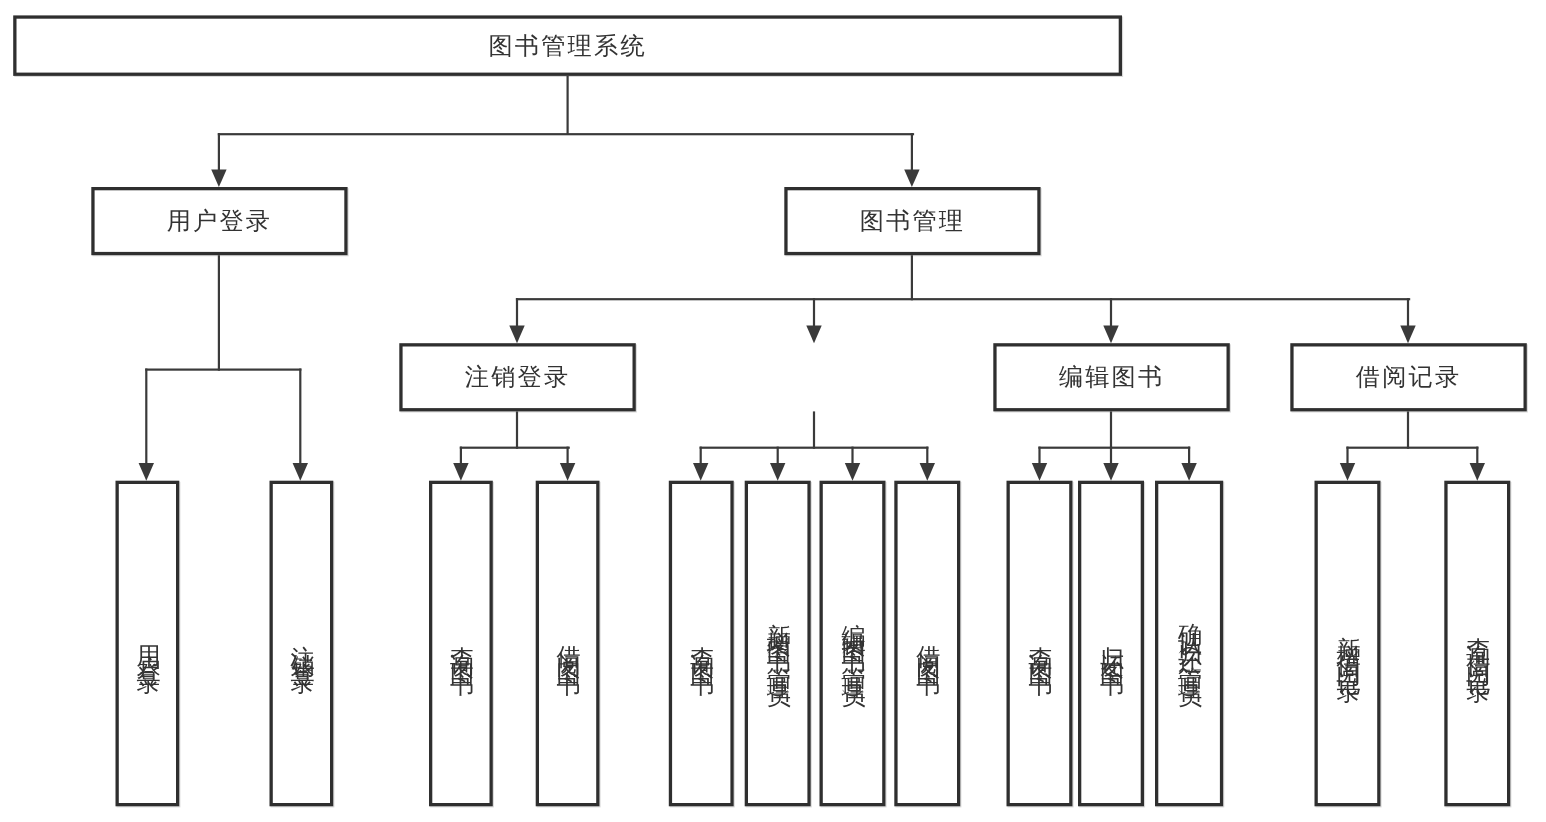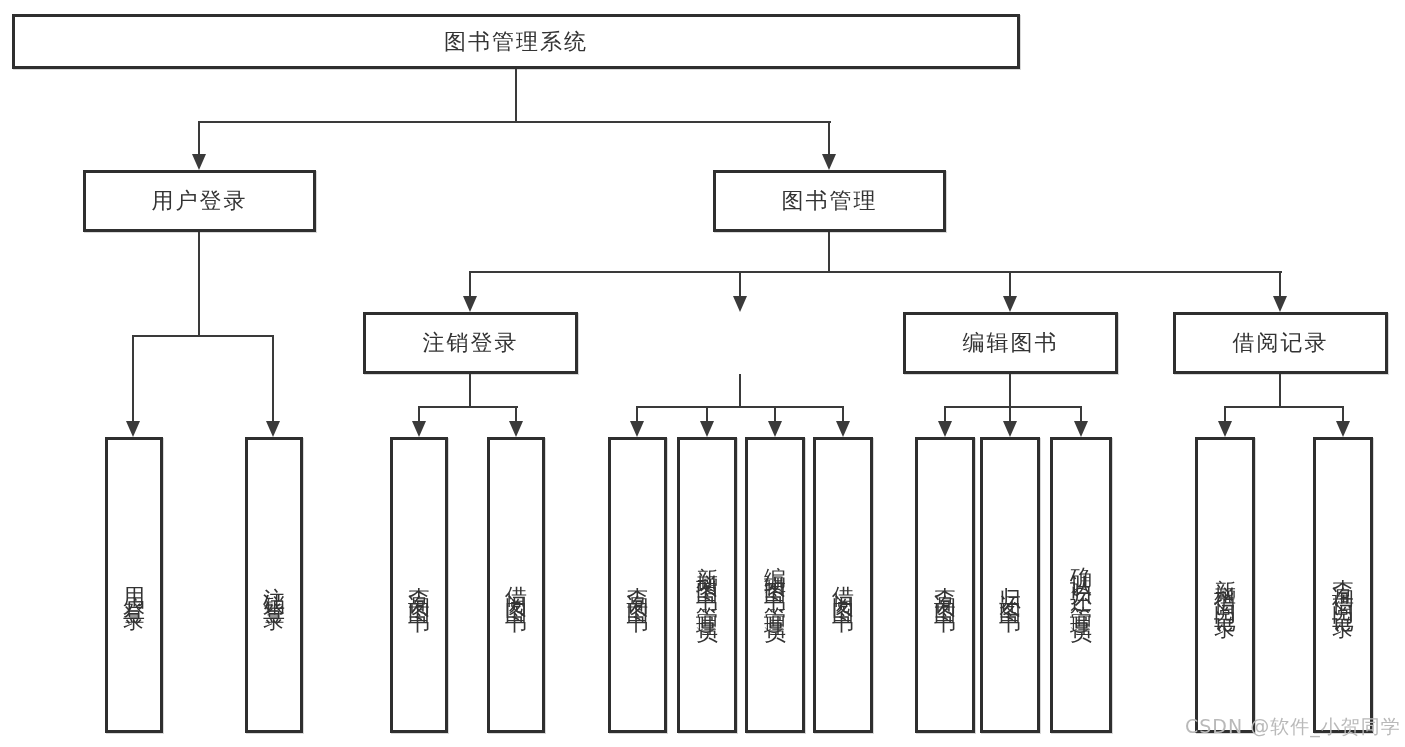--- a/index.html
+++ b/index.html
@@ -175,15 +175,14 @@
   <div class="vline" style="left:1080px;top:406px;height:17px;"></div>
   <div class="tri" style="left:1074px;top:421px;"></div>
 
   <div class="vline" style="left:1279px;top:374px;height:34px;"></div>
   <div class="hline" style="left:1224px;top:406px;width:120px;"></div>
   <div class="vline" style="left:1224px;top:406px;height:17px;"></div>
   <div class="tri" style="left:1218px;top:421px;"></div>
   <div class="vline" style="left:1342px;top:406px;height:17px;"></div>
   <div class="tri" style="left:1336px;top:421px;"></div>
 
-  <div class="watermark">CSDN @软件_小贺同学</div>
 
 </div>
 
 </body></html>

